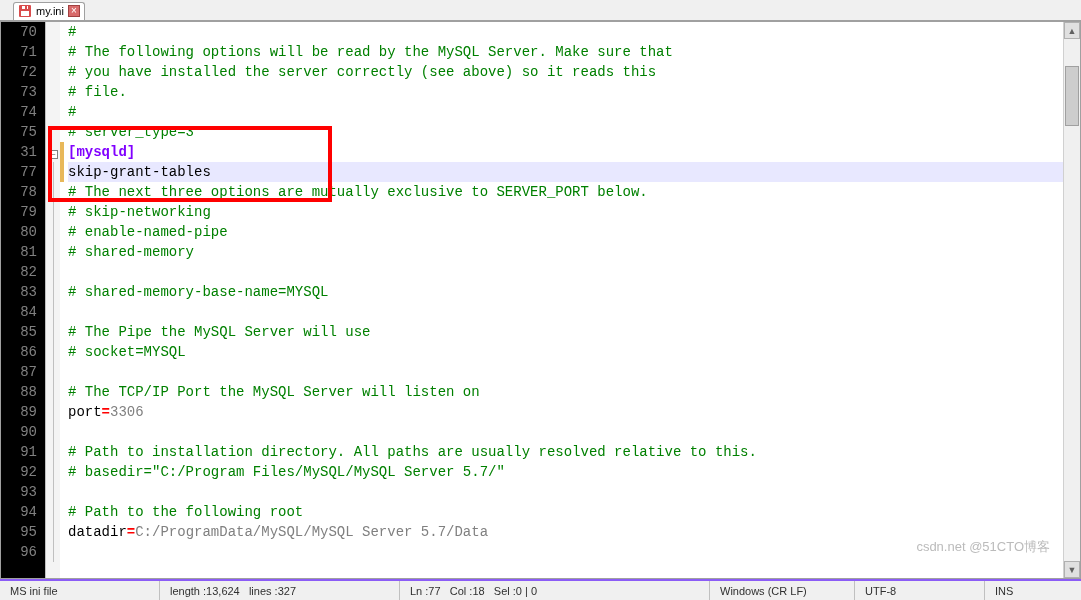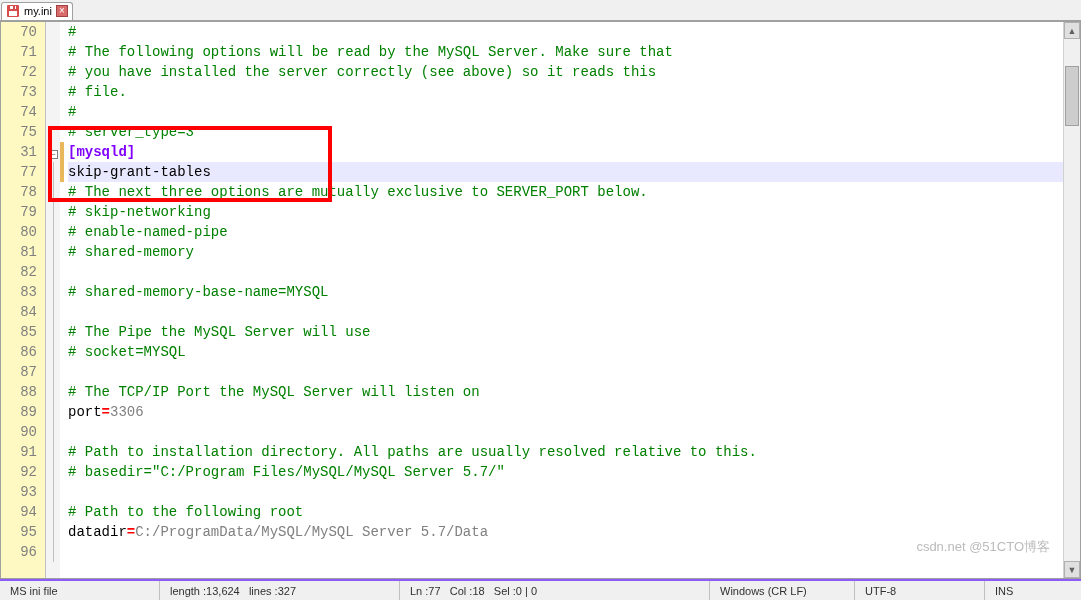--- a/index.html
+++ b/index.html
@@ -14,21 +14,21 @@
     overflow: hidden;
   }
 
   
   .tab-bar {
     background: #f0f0f0;
     height: 21px;
     border-bottom: 1px solid #a0a0a0;
     display: flex;
     align-items: flex-end;
-    padding-left: 1px;
+    padding-left: 13px;
   }
   .tab {
     background: #ffffff;
     border: 1px solid #a0a0a0;
     border-bottom: none;
     border-top-left-radius: 3px;
     border-top-right-radius: 3px;
     padding: 1px 4px 2px 4px;
     display: flex;
     align-items: center;
@@ -64,21 +64,21 @@
     border: 1px solid #a0a0a0;
   }
   .editor-scroll {
     flex: 1;
     overflow: hidden;
     position: relative;
     display: flex;
   }
   .gutter {
     width: 45px;
-    background: #fef9c3;
+    background: #000000;
     color: #808080;
     font-family: Consolas, "Courier New", monospace;
     font-size: 14px;
     text-align: right;
     padding-right: 8px;
     border-right: 1px solid #c0c0c0;
   }
   .gutter .ln {
     height: 20px;
     line-height: 20px;

